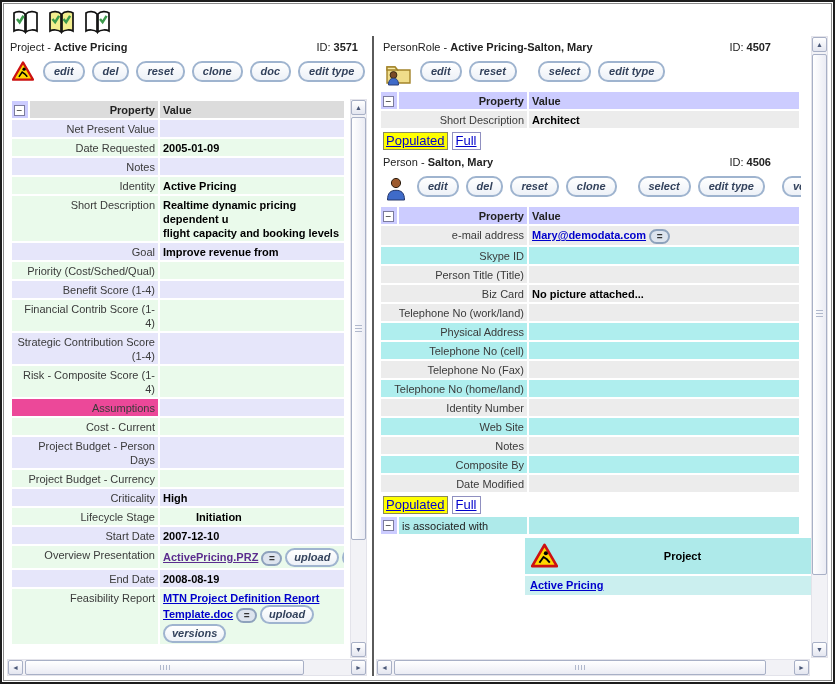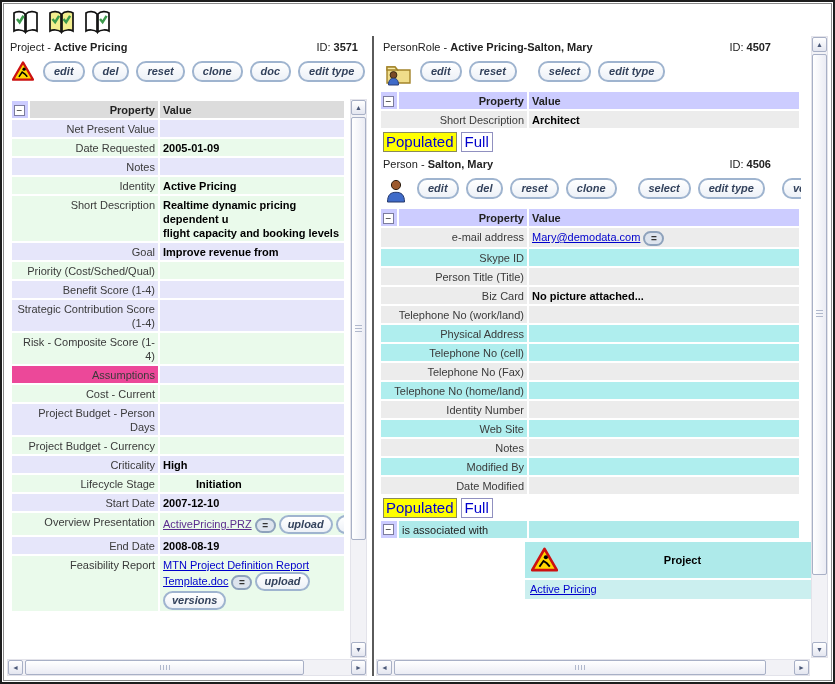--- a/index.html
+++ b/index.html
@@ -51,29 +51,29 @@
     border:1px solid #7c7c9e; line-height:9px; font-size:10px; text-align:center;
     color:#222; vertical-align:middle;
   }
   .ptable .ph { font-weight:bold; text-align:right; }
   .ptable .vh { font-weight:bold; text-align:left; }
   .ptable .prop { text-align:right; color:#3a3a3a; }
   .ptable .val  { font-weight:bold; color:#000; }
   .preline { white-space:pre-line; }
   .nowrapline { white-space:nowrap; }
 
-  a.link { color:#0000cc; font-weight:normal; text-decoration:underline; cursor:pointer; }
+  a.link { color:#0000cc; font-weight:bold; text-decoration:underline; cursor:pointer; }
   a.visited { color:#5b2d8e; }
   .eq {
     display:inline-block; width:21px; height:15px; border:2px solid #8ea2bc;
     border-radius:9px; background:#dde4ee; color:#333; font-weight:bold;
     font-size:10px; line-height:11px; text-align:center; vertical-align:middle; margin:0 3px;
   }
   .pf { padding:3px 0 3px 4px; }
-  .pf a { color:#0000cc; font-size:15px; }
+  .pf a { color:#0000cc; text-decoration:underline; font-size:13px; }
   a.populated { background:#ffff00; border:1px solid #8a8a5a; padding:0 2px 1px 2px; }
   a.full { background:#fff; border:1px solid #9090c0; padding:0 3px 1px 3px; margin-left:4px; }
 
   
   .lp-scroll { position:absolute; top:63px; left:4px; width:338px; bottom:20px; overflow:hidden; }
 
   
   .rp-content { position:relative; padding-left:4px; width:426px; }
 
   
@@ -184,20 +184,24 @@
               </tr>
               <tr>
                 <td colspan="2" class="prop" style="background: rgb(234, 250, 235);">Priority (Cost/Sched/Qual)</td>
                 <td class="val" style="background: rgb(234, 250, 235);"></td>
               </tr>
               <tr>
                 <td colspan="2" class="prop" style="background: rgb(230, 230, 250);">Benefit Score (1-4)</td>
                 <td class="val" style="background: rgb(230, 230, 250);"></td>
               </tr>
               <tr>
+                <td colspan="2" class="prop" style="background: rgb(234, 250, 235);">Financial Contrib Score (1-4)</td>
+                <td class="val" style="background: rgb(234, 250, 235);"></td>
+              </tr>
+              <tr>
                 <td colspan="2" class="prop" style="background: rgb(230, 230, 250);">Strategic Contribution Score (1-4)</td>
                 <td class="val" style="background: rgb(230, 230, 250);"></td>
               </tr>
               <tr>
                 <td colspan="2" class="prop" style="background: rgb(234, 250, 235);">Risk - Composite Score (1-4)</td>
                 <td class="val" style="background: rgb(234, 250, 235);"></td>
               </tr>
               <tr>
                 <td colspan="2" class="prop" style="background: #ec4899;">Assumptions</td>
                 <td class="val" style="background: rgb(230, 230, 250);"></td>
@@ -371,21 +375,21 @@
               </tr>
               <tr>
                 <td colspan="2" class="prop" style="background: rgb(175, 238, 238);">Web Site</td>
                 <td class="val" style="background: rgb(175, 238, 238);"></td>
               </tr>
               <tr>
                 <td colspan="2" class="prop" style="background: rgb(236, 236, 236);">Notes</td>
                 <td class="val" style="background: rgb(236, 236, 236);"></td>
               </tr>
               <tr>
-                <td colspan="2" class="prop" style="background: rgb(175, 238, 238);">Modified By</td>
+                <td colspan="2" class="prop" style="background: rgb(175, 238, 238);">Composite By</td>
                 <td class="val" style="background: rgb(175, 238, 238);"></td>
               </tr>
               <tr>
                 <td colspan="2" class="prop" style="background: rgb(236, 236, 236);">Date Modified</td>
                 <td class="val" style="background: rgb(236, 236, 236);"></td>
               </tr>
             </tbody>
           </table>
         </div>
       <div class="pf">

